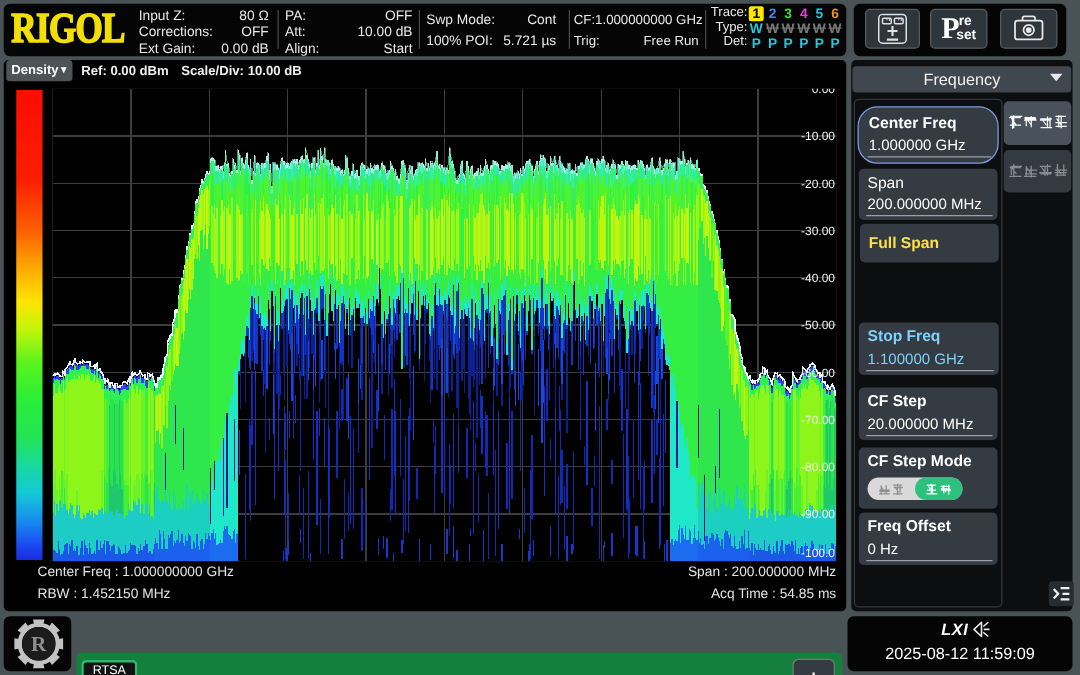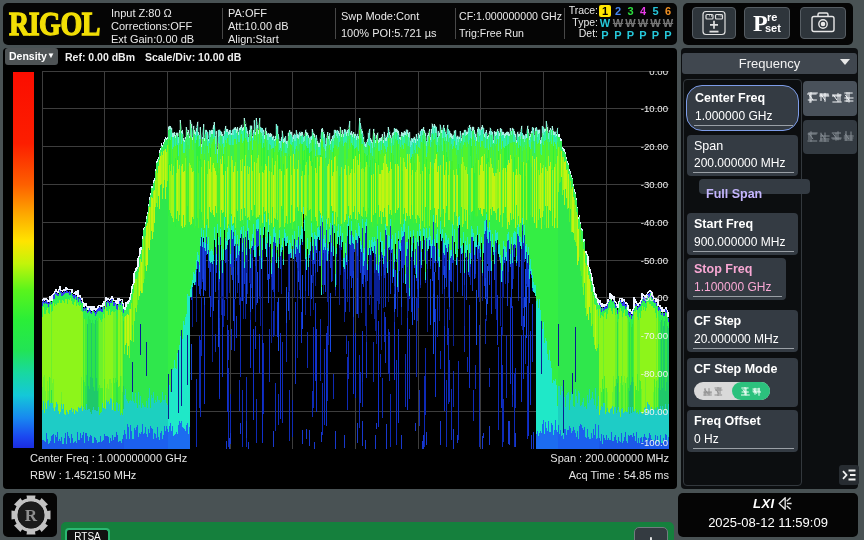--- a/index.html
+++ b/index.html
@@ -1,16 +1,16 @@
 <!DOCTYPE html>
 <html><head><meta charset="utf-8"><style>
 *{margin:0;padding:0;box-sizing:border-box}
 html,body{width:864px;height:540px;background:#495254;font-family:"Liberation Sans",sans-serif;overflow:hidden;position:relative}
 .abs{position:absolute}
-.row{display:flex;justify-content:flex-start}
+.row{display:flex;justify-content:space-between}
 </style></head>
 <body>
 
 <div class="abs" style="left:3px;top:3px;width:674px;height:42px;background:#050505;border-radius:5px"></div>
 <div class="abs" style="left:683px;top:3px;width:170px;height:42px;background:#050505;border-radius:5px"></div>
 
 <div class="abs" style="left:9px;top:6.5px;width:100px;height:30px;color:#f2df05;font-family:'Liberation Serif',serif;font-weight:700;font-size:28px;line-height:28px;letter-spacing:-0.5px;-webkit-text-stroke:1.1px #f2df05;transform:scaleY(1.22);transform-origin:0 0">RIGOL</div>
 
 <div class="abs" style="left:111px;top:7px;width:104px;font-size:11px;line-height:12.9px;color:#e8e8e8">
 <div class="row">
@@ -197,29 +197,24 @@
   <div class="abs" style="left:5px;top:37px;width:113px;height:46px;background:#343b43;border:1.6px solid #7d9ce8;border-radius:16px;color:#fff">
     <div style="position:absolute;left:8px;top:5px;font-size:12.5px;font-weight:700">Center Freq</div>
     <div style="position:absolute;left:8px;bottom:7px;font-size:12px">1.000000 GHz</div>
     <div style="position:absolute;left:7px;right:5px;bottom:4.5px;height:1px;background:#9aa0a6"></div>
   </div>
   <div class="abs" style="left:6px;top:87px;width:111px;height:41px;background:#343b43;border-radius:4px;color:#fff">
     <div style="position:absolute;left:7px;top:4px;font-size:12.5px;font-weight:400">Span</div>
     <div style="position:absolute;left:7px;bottom:6px;font-size:12px">200.000000 MHz</div>
     <div style="position:absolute;left:6px;right:4px;bottom:3.5px;height:1px;background:#9aa0a6"></div>
   </div>
-  <div class="abs" style="left:18px;top:131px;width:111px;height:15px;background:#343b43;border-radius:4px;color:#c4b5fd">
+  <div class="abs" style="left:7px;top:131px;width:111px;height:31px;background:#343b43;border-radius:4px;color:#fde047">
     <div style="position:absolute;left:7px;top:8px;font-size:12.5px;font-weight:700">Full Span</div>
   </div>
-  <div class="abs" style="left:6px;top:165px;width:111px;height:42px;background:#343b43;border-radius:4px;color:#fff">
-    <div style="position:absolute;left:7px;top:4px;font-size:12.5px;font-weight:700">Start Freq</div>
-    <div style="position:absolute;left:7px;bottom:6px;font-size:12px">900.000000 MHz</div>
-    <div style="position:absolute;left:6px;right:4px;bottom:3.5px;height:1px;background:#9aa0a6"></div>
-  </div>
-  <div class="abs" style="left:6px;top:210px;width:99px;height:42px;background:#343b43;border-radius:4px;color:#f9a8d4">
+  <div class="abs" style="left:6px;top:210px;width:112px;height:42px;background:#343b43;border-radius:4px;color:#7dd3fc">
     <div style="position:absolute;left:7px;top:4px;font-size:12.5px;font-weight:700">Stop Freq</div>
     <div style="position:absolute;left:7px;bottom:6px;font-size:12px">1.100000 GHz</div>
     <div style="position:absolute;left:6px;right:4px;bottom:3.5px;height:1px;background:#9aa0a6"></div>
   </div>
   <div class="abs" style="left:6px;top:262px;width:111px;height:42px;background:#343b43;border-radius:4px;color:#fff">
     <div style="position:absolute;left:7px;top:4px;font-size:12.5px;font-weight:700">CF Step</div>
     <div style="position:absolute;left:7px;bottom:6px;font-size:12px">20.000000 MHz</div>
     <div style="position:absolute;left:6px;right:4px;bottom:3.5px;height:1px;background:#9aa0a6"></div>
   </div>
   <div class="abs" style="left:6px;top:310px;width:111px;height:49px;background:#343b43;border-radius:4px;color:#fff">

